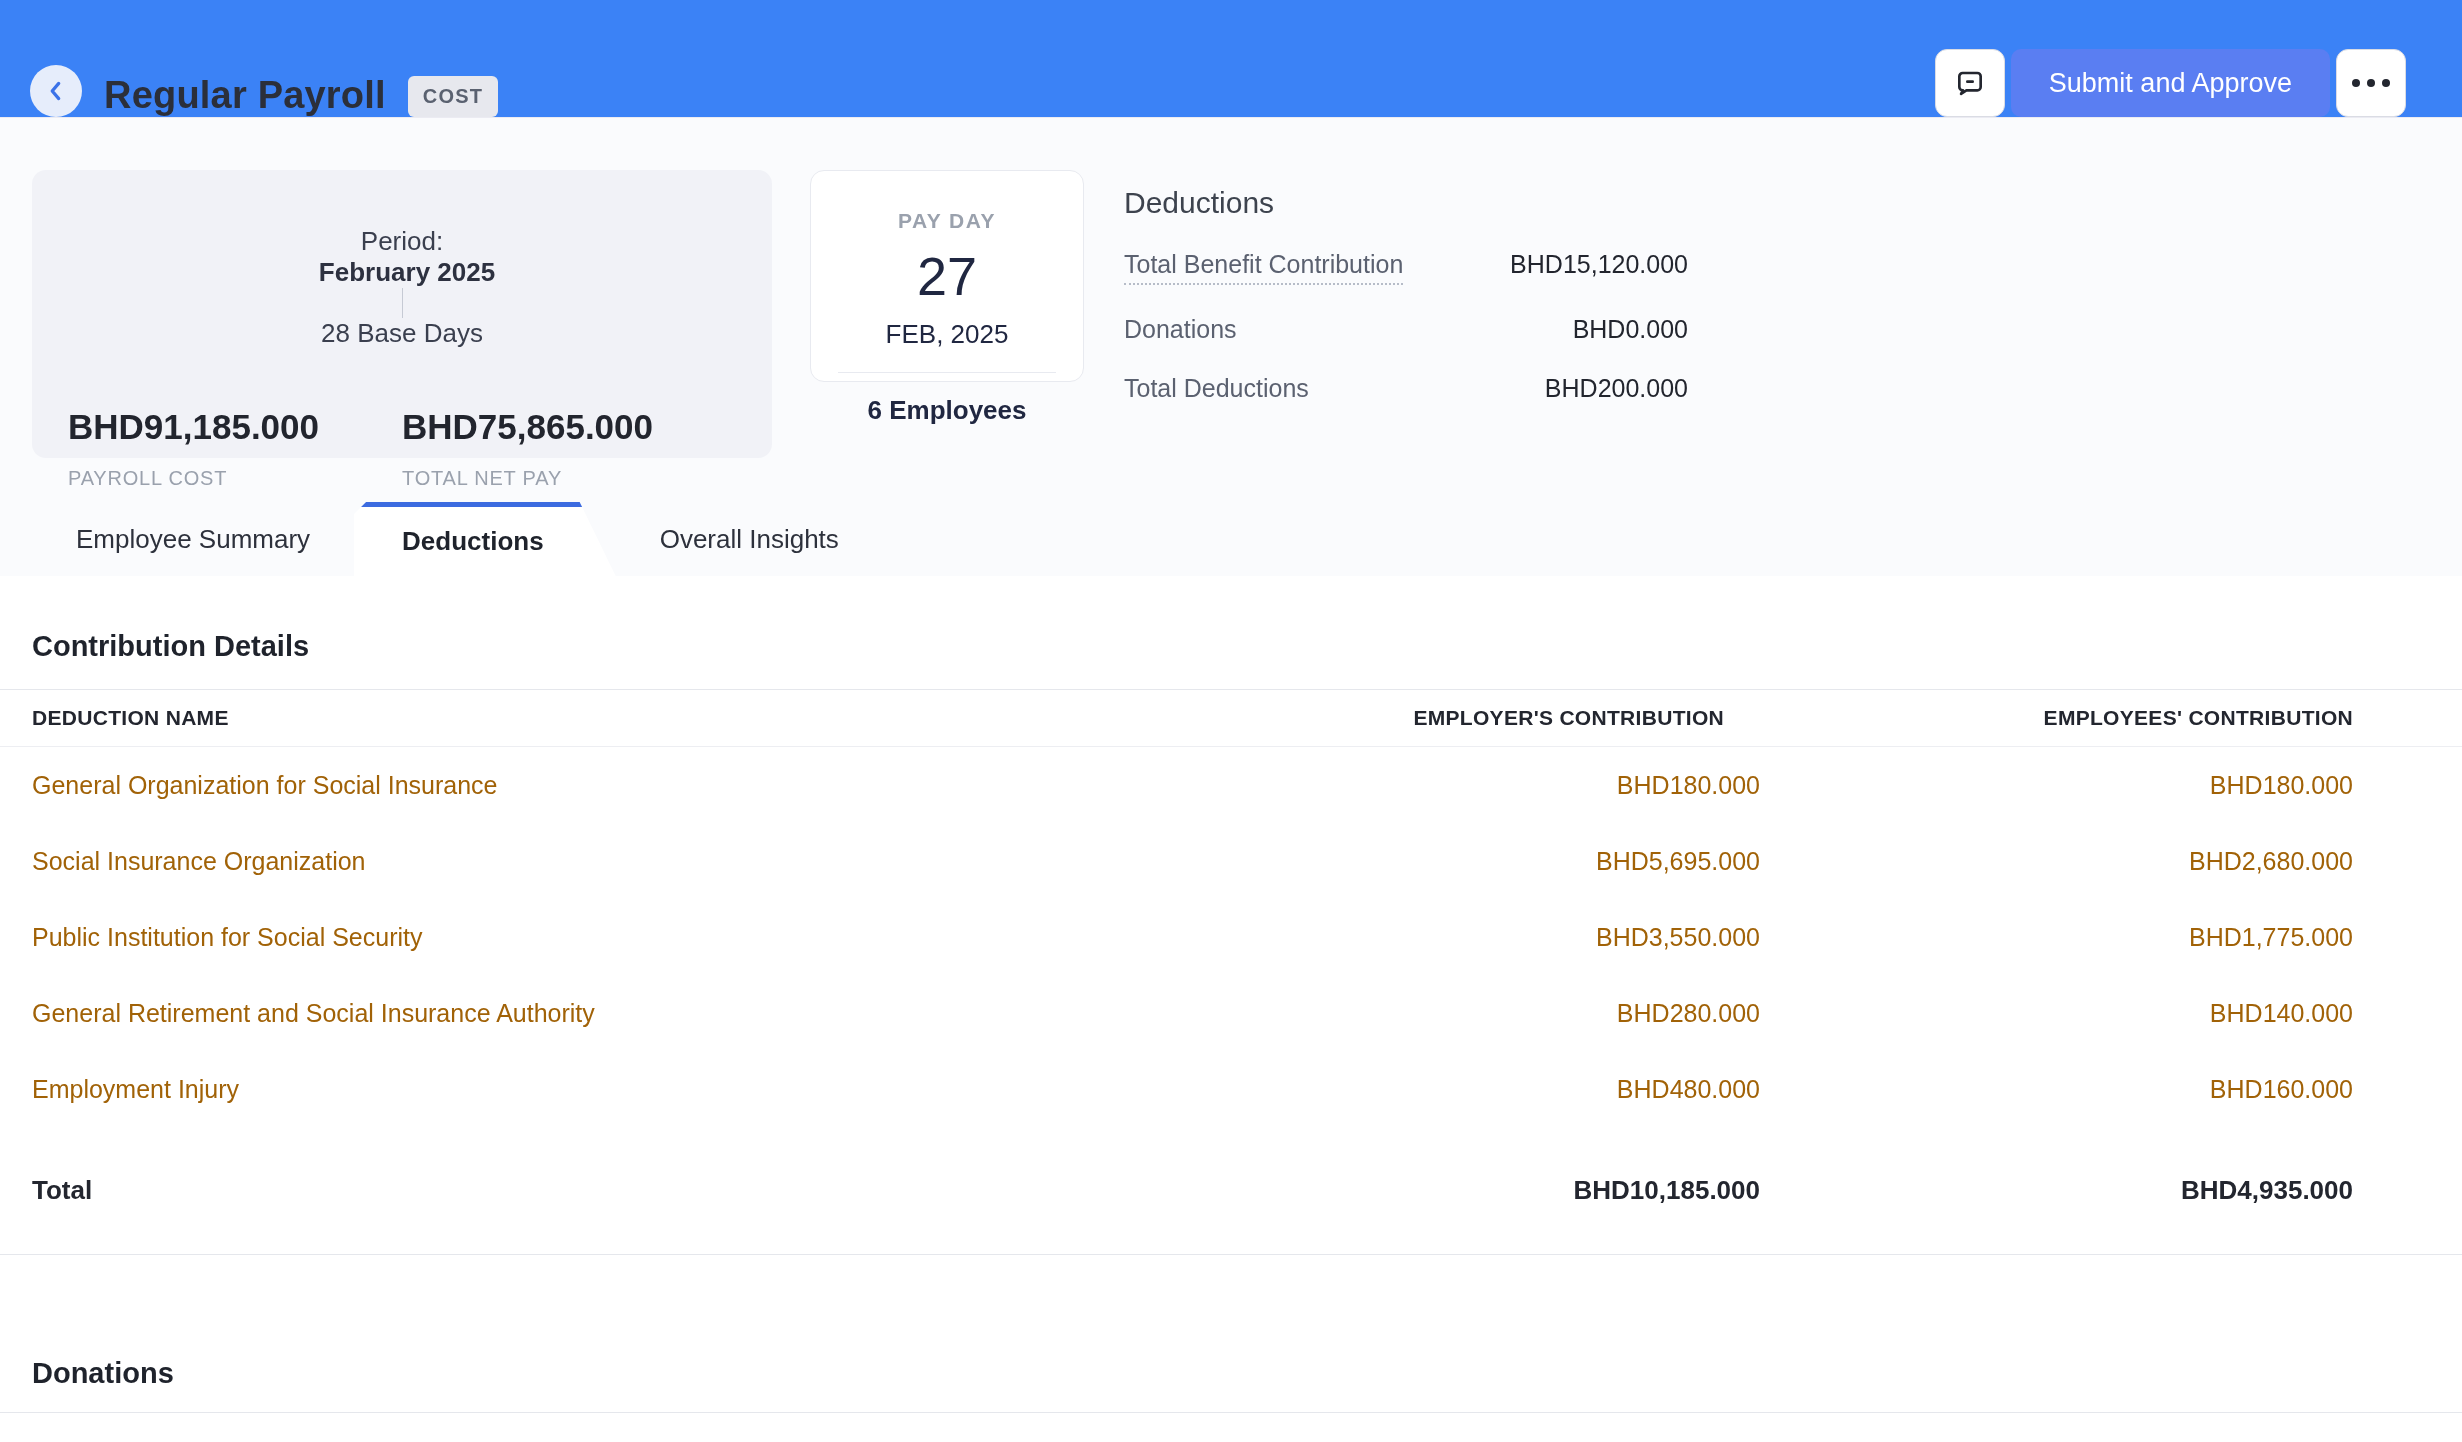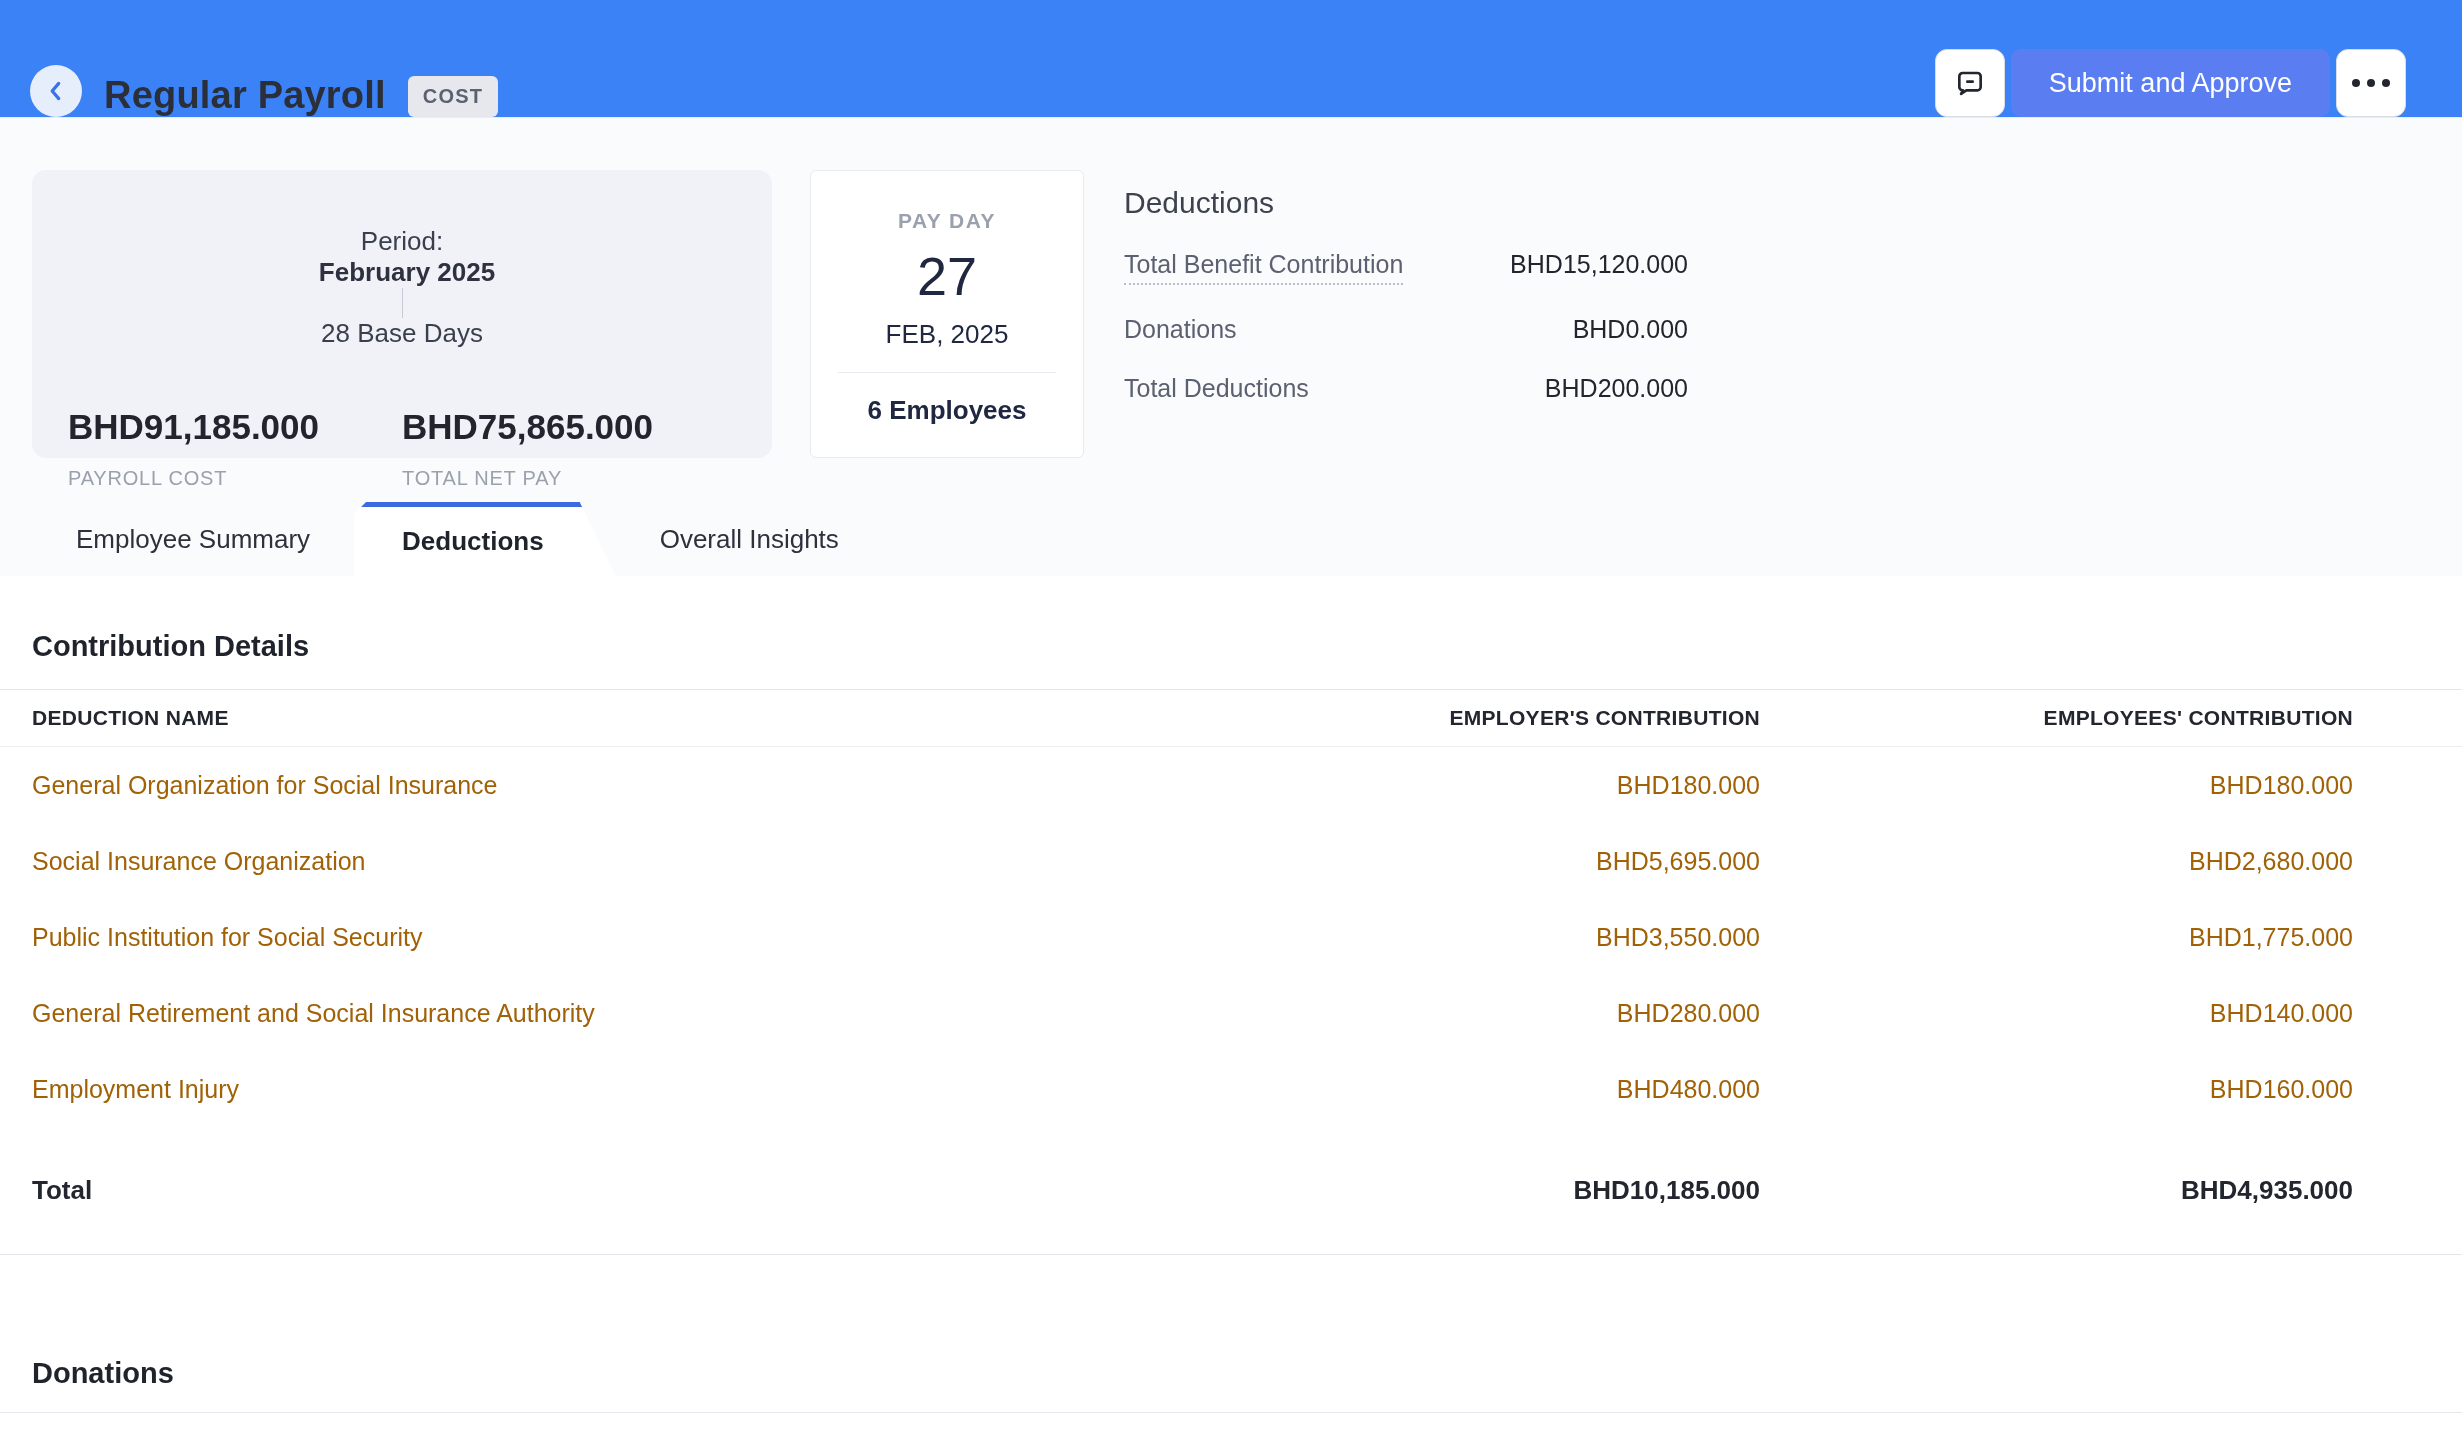--- a/index.html
+++ b/index.html
@@ -44,22 +44,22 @@
   }
   .period-line { display:flex; align-items:center; font-size:26px; color:#3a3f4e;flex-direction:column; }
   .period-value { font-weight:700; color:#2d3140; margin-left:10px; }
   .vsep { width:1px; height:30px; background:#c6cad4; margin:0 20px; }
   .amounts { display:flex; margin-top:58px; }
   .amount-block { width:362px; }
   .amount { font-size:35px; font-weight:700; color:#22252e; }
   .amount-label { font-size:20px; color:#9aa1ad; letter-spacing:0.8px; margin-top:20px; }
 
   .payday-card {
-    width:274px; height:288px; margin-left:38px; background:#ffffff;
-    border:1px solid #e8eaf0; border-radius:6px; text-align:center; padding-top:38px;
+    width:274px; height:212px; margin-left:38px; background:#ffffff;
+    border:1px solid #e8eaf0; border-radius:14px; text-align:center; padding-top:38px;
   }
   .payday-label { font-size:21px; font-weight:700; color:#9aa1ad; letter-spacing:1.5px; }
   .payday-day { font-size:54px; font-weight:500; color:#202741; margin-top:12px; }
   .payday-monthyear { font-size:26px; color:#202741; margin-top:12px; }
   .payday-divider { width:218px; height:1px; background:#e8eaf0; margin:22px auto 0 auto; }
   .payday-employees { font-size:26px; font-weight:700; color:#202741; margin-top:22px; }
 
   .deductions-summary { margin-left:40px; width:564px; padding-top:16px; }
   .deductions-title { font-size:30px; font-weight:500; color:#3d434e; }
   .dsum-row { display:flex; justify-content:space-between; align-items:baseline; margin-top:30px; }
@@ -84,21 +84,21 @@
   .content { background:#ffffff; }
   .section-title { font-size:29px; font-weight:700; color:#1f232c; margin:54px 0 0 32px; }
 
   .grid-row {
     display:grid; grid-template-columns:1fr 620px 593px;
     padding-left:32px; padding-right:109px; align-items:center;
   }
   .thead {
     height:58px; margin-top:26px;
     border-top:1px solid #e5e7ec; border-bottom:1px solid #edeef2;
-    font-size:21px; font-weight:700; color:#23262f; letter-spacing:0.3px;
+    font-size:21px; font-weight:700; color:#23262f; letter-spacing:0.3px;gap:36px;
   }
   .num { text-align:right; }
   .trow { height:76px; font-size:25px; color:#a16207; }
   .trow-total { height:128px; font-size:26px; font-weight:700; border-bottom:1px solid #e5e7ec; }
 
   .donations-heading { margin-top:102px; }
   .bottom-divider { border-bottom:1px solid #e5e7ec; margin-top:22px; }
 </style>
 </head>
 <body>

